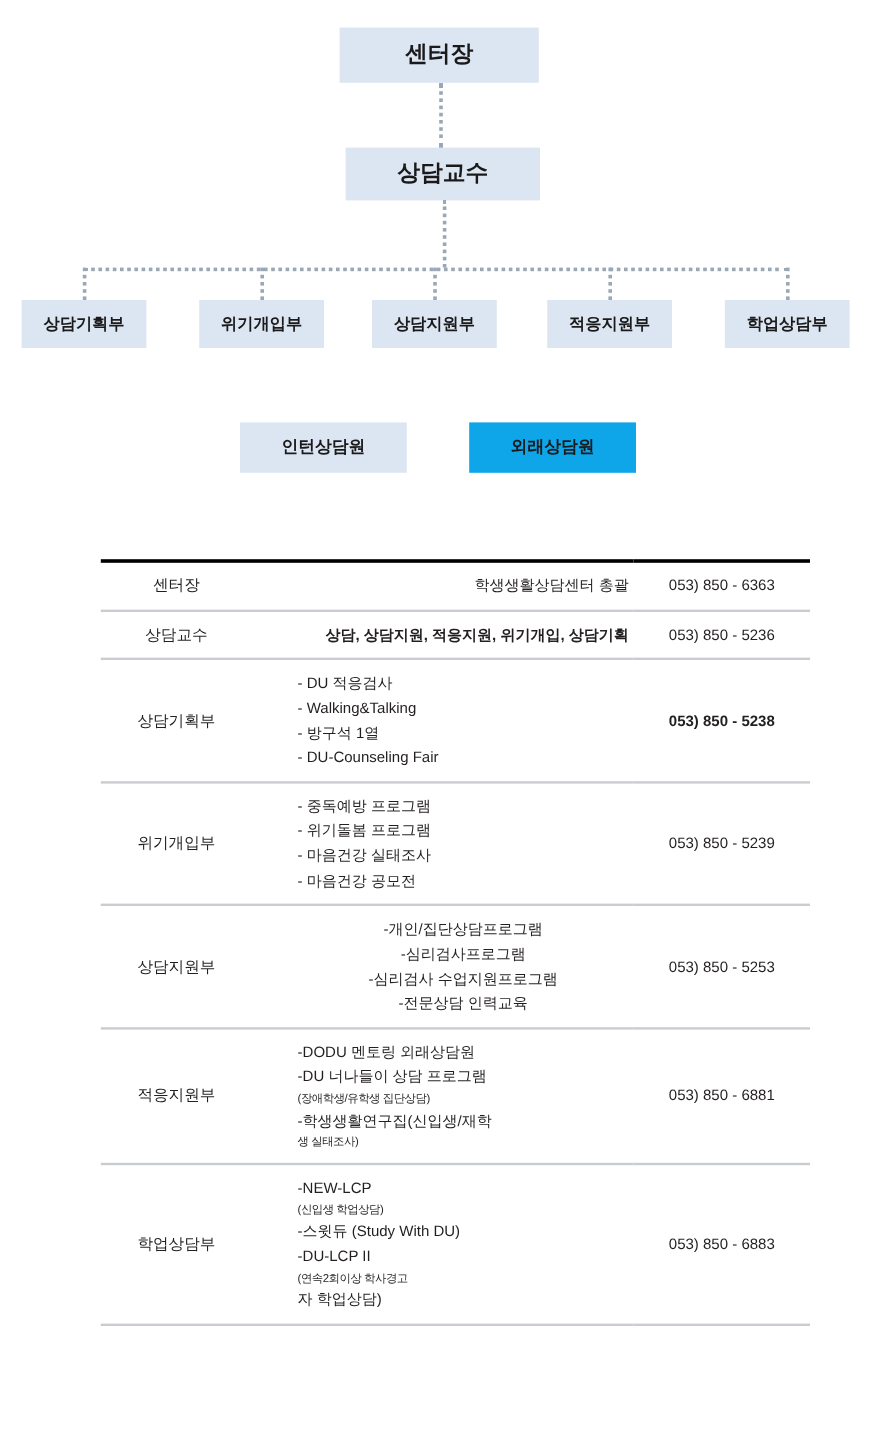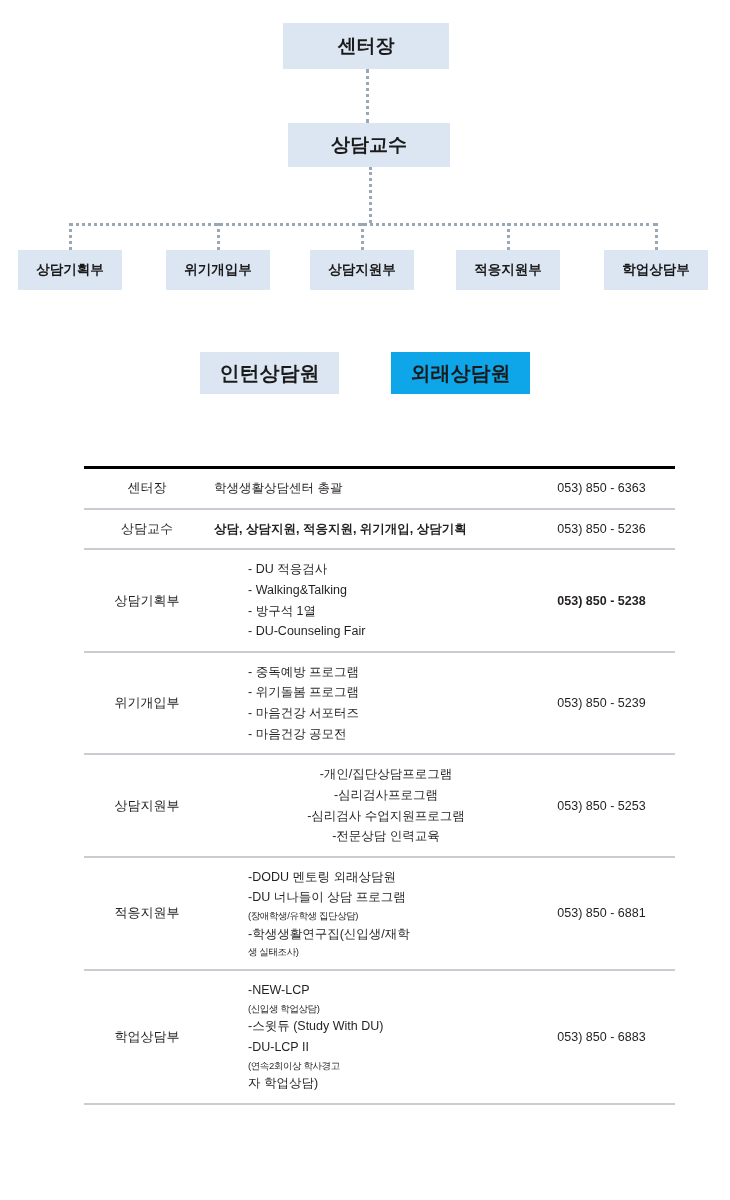--- a/index.html
+++ b/index.html
@@ -58,21 +58,21 @@
   }
   .node-dept.d0 { left: 18px; }
   .node-dept.d1 { left: 166px; }
   .node-dept.d2 { left: 310px; }
   .node-dept.d3 { left: 456px; }
   .node-dept.d4 { left: 604px; }
 
   .node-staff {
     width: 139px;
     height: 42px;
-    font-size: 20px;
+    font-size: 14px;
     top: 352px;
   }
   .node-staff.s0 { left: 200px; }
   .node-staff.s1 { left: 391px; }
 
   
   .conn {
     position: absolute;
   }
   .v-dot {
@@ -111,21 +111,21 @@
     font-size: 13px;
   }
   table.info td.c-desc {
     width: 310px;
     text-align: left;
     padding-left: 38px;
     font-size: 12.5px;
     line-height: 1.65;
   }
   table.info td.c-desc.centered {
-    text-align: left;
+    text-align: right;
     padding-left: 4px;
   }
   table.info td.c-tel {
     width: 139px;
     text-align: center;
     font-size: 12.5px;
   }
   .desc-line { display: block; white-space: nowrap; }
   .desc-sub { font-size: 9.5px; letter-spacing: -0.4px; }
   .tall td { padding-top: 16px; padding-bottom: 16px; }
@@ -203,21 +203,21 @@
             <span class="desc-line">- 방구석 1열</span>
             <span class="desc-line">- DU-Counseling Fair</span>
           </td>
           <td class="c-tel" style="border-bottom-color: rgb(201, 205, 209); font-weight: bold;">053) 850 - 5238</td>
         </tr>
         <tr class=" tall">
           <td class="c-role" style="border-bottom-color: rgb(201, 205, 209);">위기개입부</td>
           <td class="c-desc" style="border-bottom-color: rgb(201, 205, 209);">
             <span class="desc-line">- 중독예방 프로그램</span>
             <span class="desc-line">- 위기돌봄 프로그램</span>
-            <span class="desc-line">- 마음건강 서포터즈</span>
+            <span class="desc-line">- 마음건강 실태조사</span>
             <span class="desc-line">- 마음건강 공모전</span>
           </td>
           <td class="c-tel" style="border-bottom-color: rgb(201, 205, 209);">053) 850 - 5239</td>
         </tr>
         <tr class=" tall">
           <td class="c-role" style="border-bottom-color: rgb(201, 205, 209);">상담지원부</td>
           <td class="c-desc" style="border-bottom-color: rgb(201, 205, 209); text-align: center;">
             <span class="desc-line">-개인/집단상담프로그램</span>
             <span class="desc-line">-심리검사프로그램</span>
             <span class="desc-line">-심리검사 수업지원프로그램</span>

